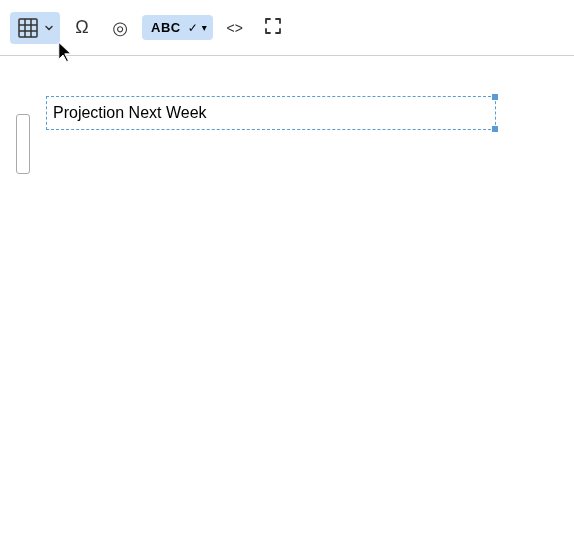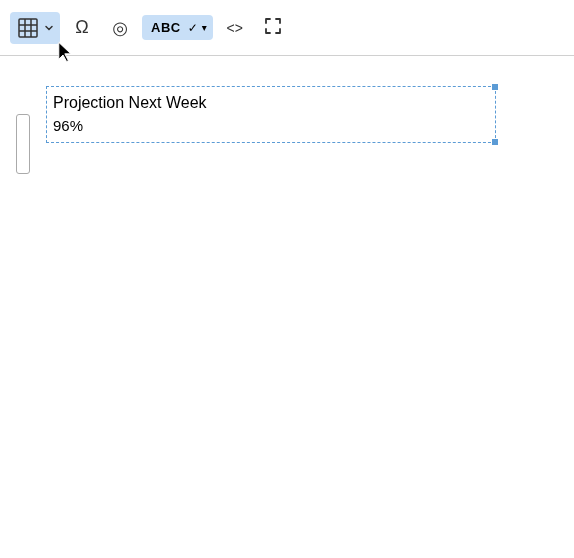--- a/index.html
+++ b/index.html
@@ -214,23 +214,22 @@
       </svg>
     </span>
   </button>
 </div>
 
 <div class="content-area">
   
   <div class="left-bar"></div>
 
   
-  <div style="margin-left: 30px; margin-top: 10px; position: relative; display: inline-block;">
+  <div style="margin-left: 30px; margin-top: 20px; position: relative; display: inline-block;">
     <div class="text-block">
       <span class="text-title">Projection Next Week</span>
-      <span class="text-subtitle">96%</span>
 
       
       <div class="resize-handle top-right"></div>
       <div class="resize-handle bottom-right"></div>
     </div>
   </div>
 </div>
 
 </body></html>

